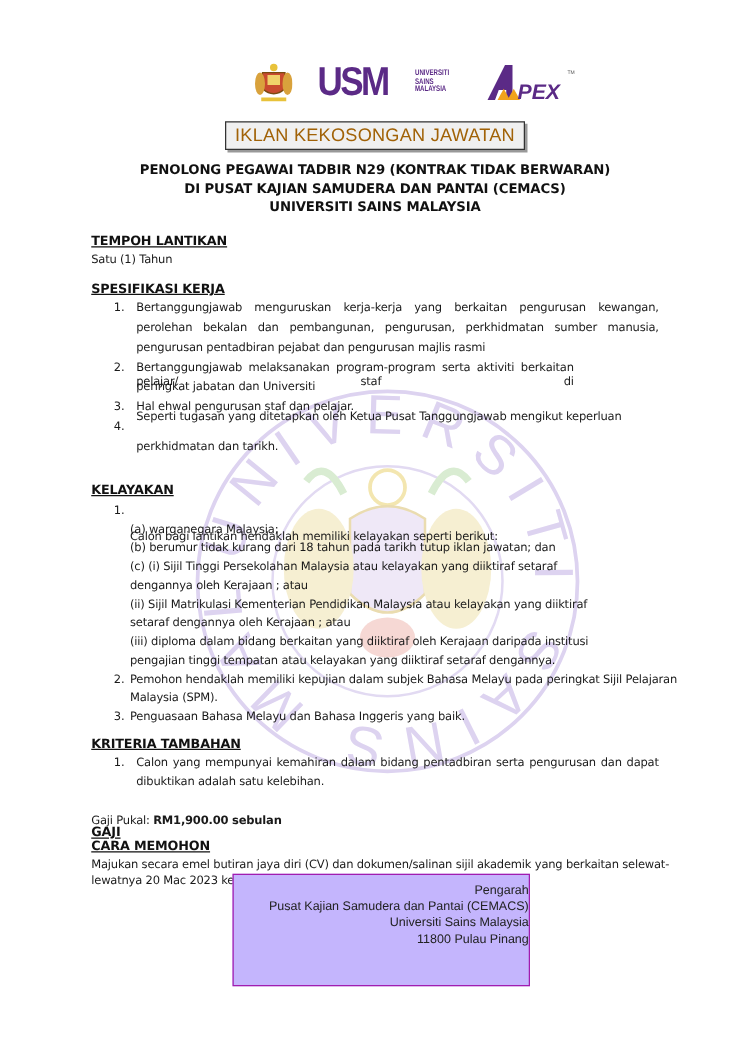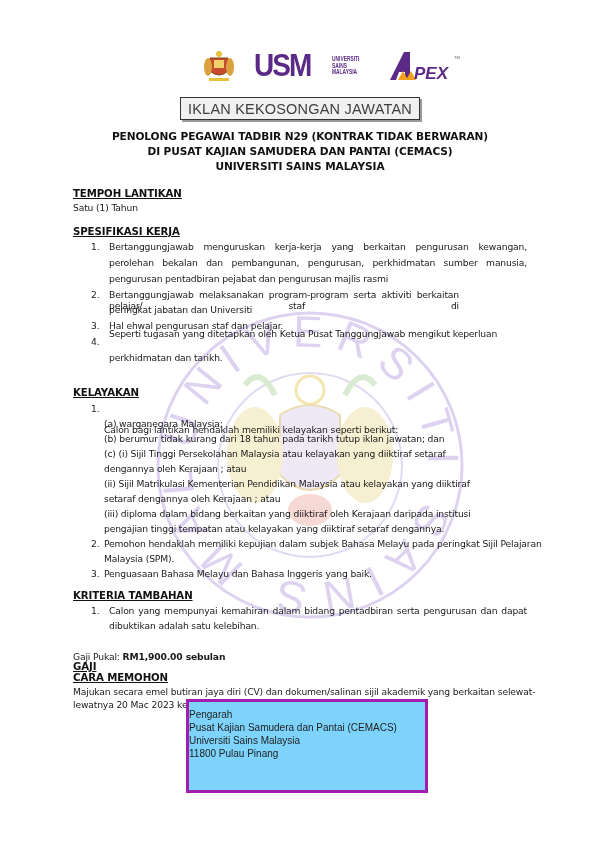--- a/index.html
+++ b/index.html
@@ -29,21 +29,21 @@
       font-size: 6.5px; color: #5b2a86; line-height: 1.05; margin-left: 2px;
       transform: scaleX(0.75); transform-origin: left center; width: 42px;
     }
     .apex { width: 76px; height: 32px; margin-left: -6px; }
 
     
     .title-box {
       position: absolute; left: 180px; top: 97px; width: 238px; height: 21px;
       background: #f0f0f0; border: 1px solid #333; box-shadow: 2px 2px 0 #999;
       display: flex; align-items: center; justify-content: center;
-      font-family: "Liberation Sans", sans-serif; font-size: 14.5px; color: #404040;
+      font-family: "Liberation Sans", sans-serif; font-size: 14.5px; color: #a16207;
       letter-spacing: 0.2px;
     }
 
     .headline {
       position: absolute; left: 0; width: 600px; text-align: center;
       font-family: "DejaVu Sans", sans-serif; font-weight: bold; font-size: 10.6px;
       color: #111; letter-spacing: -0.1px;
     }
 
     .sec-title {
@@ -52,23 +52,23 @@
     }
     .line {
       position: absolute; font-size: 9.2px; color: #1a1a1a; white-space: nowrap;
       letter-spacing: -0.15px;
     }
     .num { position: absolute; font-size: 9.2px; color: #1a1a1a; }
     .just { text-align: justify; text-align-last: justify; white-space: normal; }
 
     .addr-box {
       position: absolute; left: 186px; top: 699px; width: 236px; height: 88px;
-      border: 3px solid #a21caf; background: #7dd3fc;
+      border: 1px solid #a21caf; background: #c4b5fd;
       font-family: "Liberation Sans", sans-serif; font-size: 10px; color: #222;
-      text-align: left;
+      text-align: right;
     }
     .addr-box .a-line { line-height: 13px; }
     .addr-box .email-row { margin-top: 8px; }
     .email-label { font-weight: bold; }
     .email-link { color: #2f5bb5; text-decoration: underline; }
     b.bold { font-weight: bold; }
   </style>
 </head>
 <body>
 

